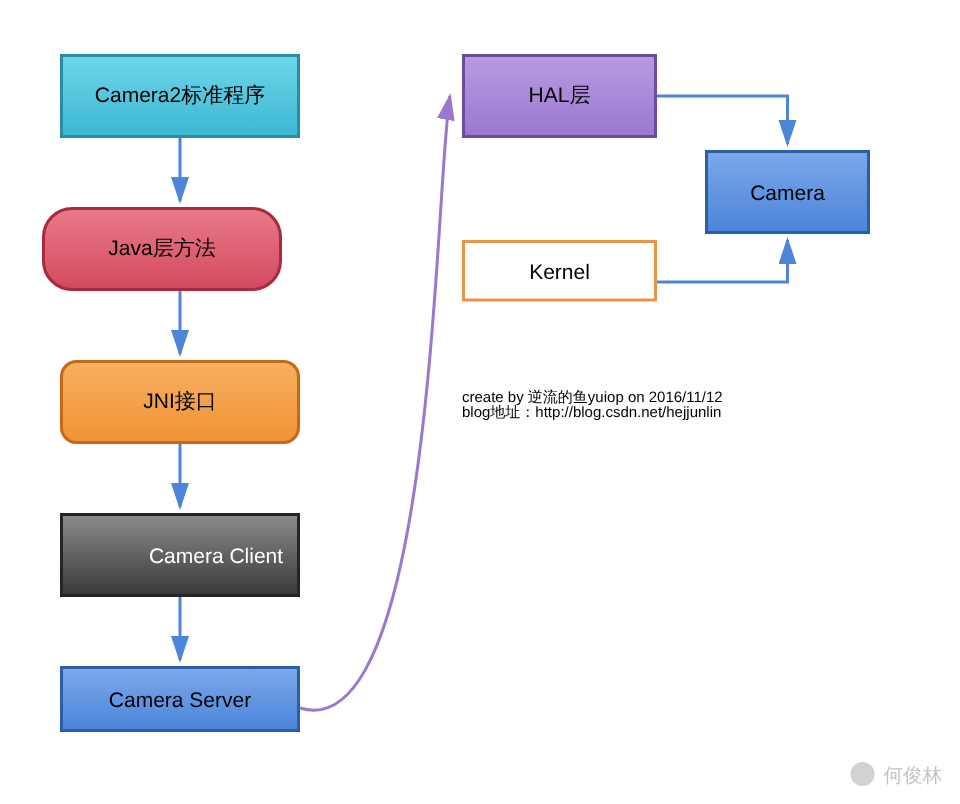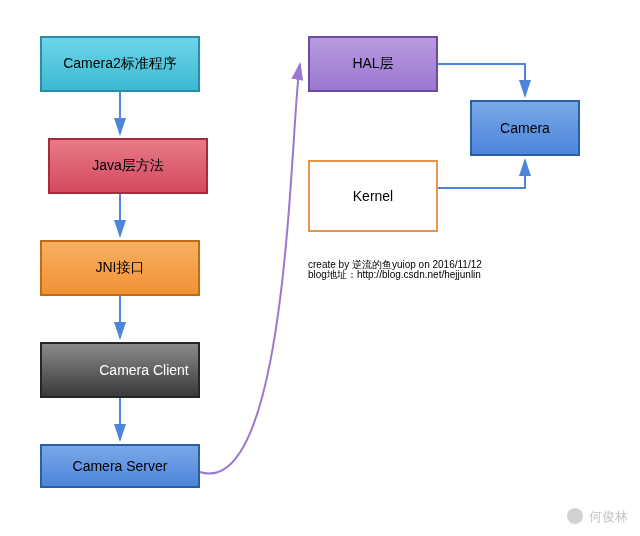--- a/index.html
+++ b/index.html
@@ -29,20 +29,21 @@
   }
   .box-red {
     background: linear-gradient(to bottom, #e87a88, #d44a5e);
     border-color: #a82a3f;
     color: #000;
   }
   .box-orange {
     background: linear-gradient(to bottom, #f7b060, #f19235);
     border-color: #c26a15;
     color: #000;
+    border-radius: 11px;
   }
   .box-gray {
     background: linear-gradient(to bottom, #8a8a8a, #3a3a3a);
     border-color: #262626;
     color: #fff;
   }
   .box-blue {
     background: linear-gradient(to bottom, #7aa8e8, #4d85db);
     border-color: #2a5fa8;
     color: #000;
@@ -88,21 +89,21 @@
     pointer-events: none;
   }
 </style>
 </head>
 <body>
 
 <div class="box box-cyan" style="left:40px; top:36px; width:160px; height:56px;text-align:right;">
   <span>Camera2标准程序</span>
 </div>
 
-<div class="box box-red" style="left:48px; top:138px; width:160px; height:56px;">
+<div class="box box-red" style="left:28px; top:138px; width:160px; height:56px;border-radius:20px;">
   <span>Java层方法</span>
 </div>
 
 <div class="box box-orange" style="left:40px; top:240px; width:160px; height:56px;">
   <span>JNI接口</span>
 </div>
 
 <div class="box box-gray" style="left:40px; top:342px; width:160px; height:56px;padding-left:48px;">
   <span>Camera Client</span>
 </div>
@@ -112,21 +113,21 @@
 </div>
 
 <div class="box box-purple" style="left:308px; top:36px; width:130px; height:56px;">
   <span>HAL层</span>
 </div>
 
 <div class="box box-blue" style="left:470px; top:100px; width:110px; height:56px;">
   <span>Camera</span>
 </div>
 
-<div class="box box-kernel" style="left:308px; top:160px; width:130px; height:72px;">
+<div class="box box-kernel" style="left:308px; top:160px; width:130px; height:41px;">
   <span>Kernel</span>
 </div>
 
 <div class="credit" style="left:308px; top:258px;">create by 逆流的鱼yuiop on 2016/11/12</div>
 <div class="credit" style="left:308px; top:268px;">blog地址：http://blog.csdn.net/hejjunlin</div>
 
 <div class="watermark">
   <span class="wm-icon"></span>
   <span>何俊林</span>
 </div>

